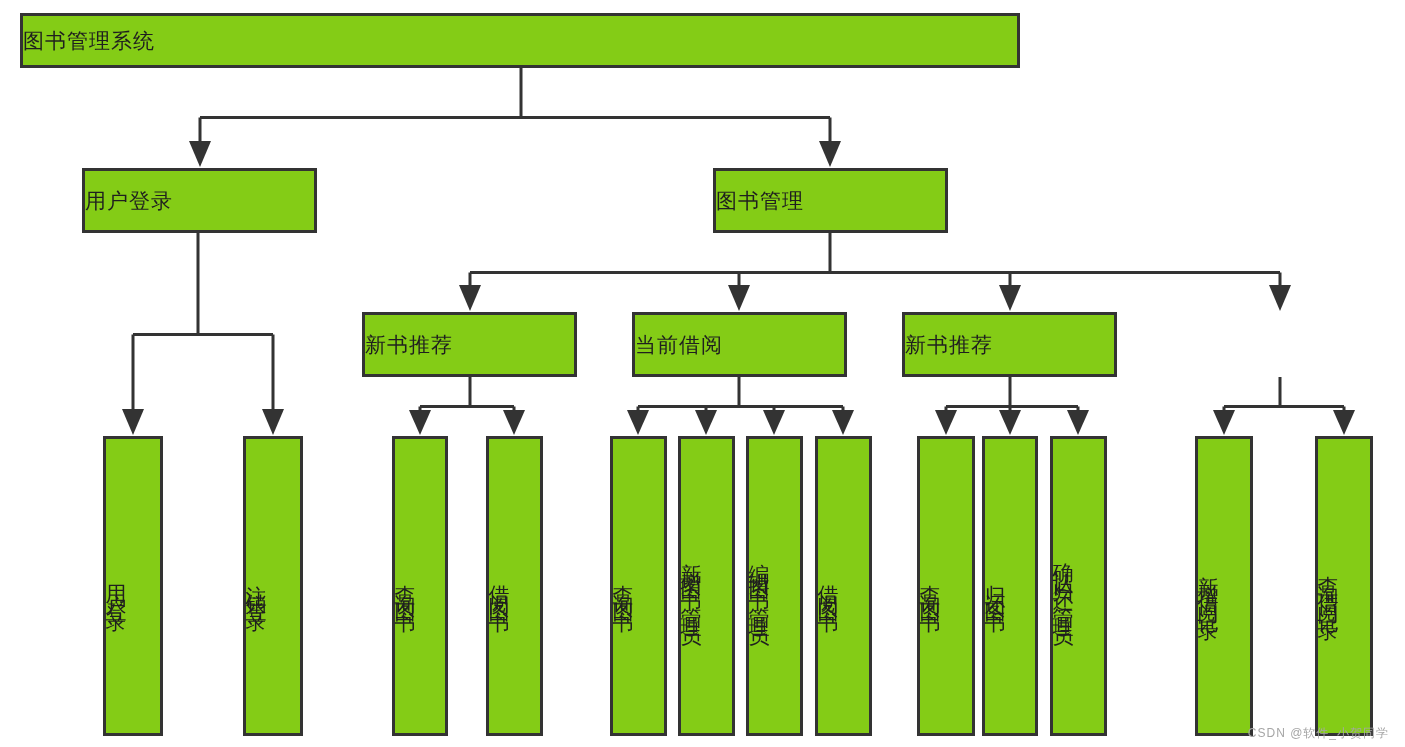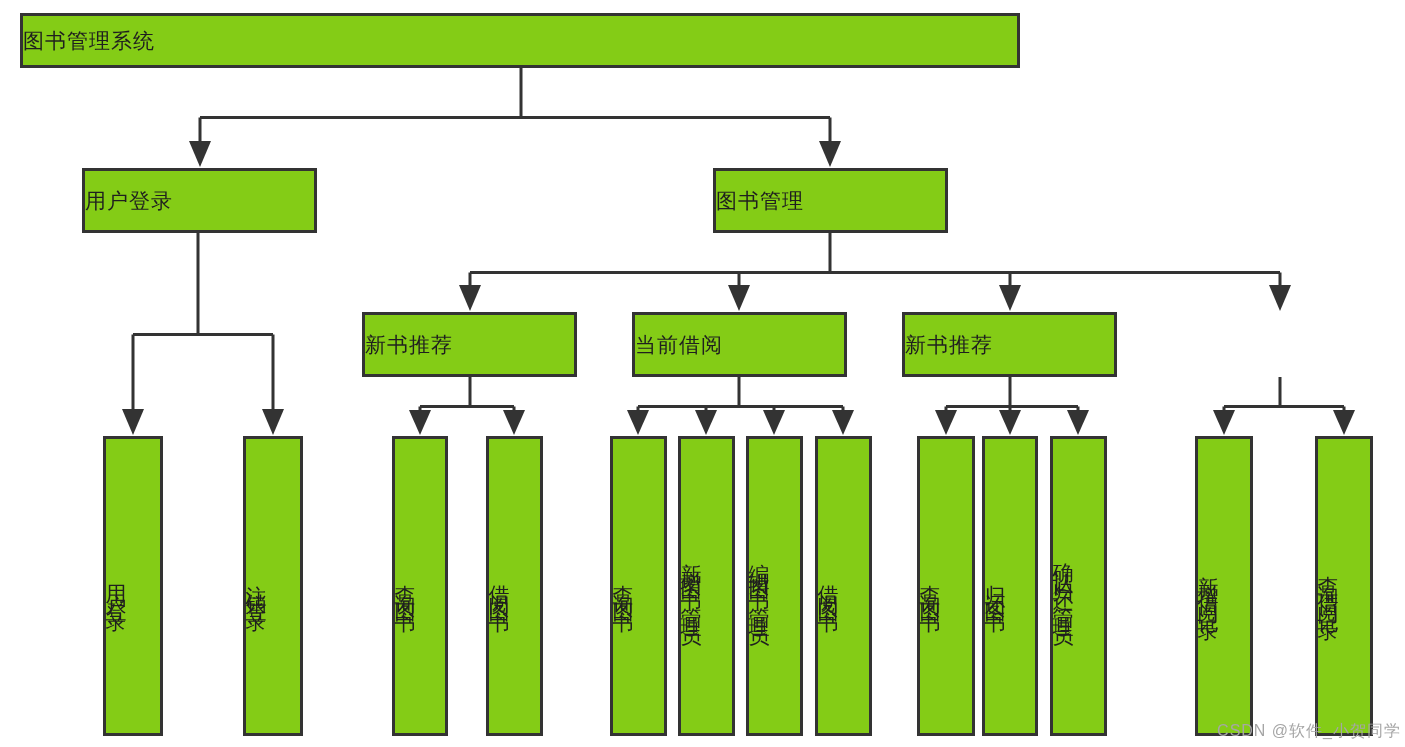--- a/index.html
+++ b/index.html
@@ -40,23 +40,23 @@
   .leaf .vtext {
     writing-mode: vertical-rl;
     text-orientation: mixed;
     font-size: 21px;
     line-height: 1;
     letter-spacing: 9px;
     color: #1f1f1f;
   }
   .watermark {
     position: absolute;
-    right: 4px;
+    right: 16px;
     bottom: 5px;
-    font-size: 16px;
+    font-size: 12px;
     color: #a6a6a6;
     letter-spacing: 1px;
     white-space: nowrap;
   }
 </style>
 </head>
 <body>
 
 <div class="stage">
 

